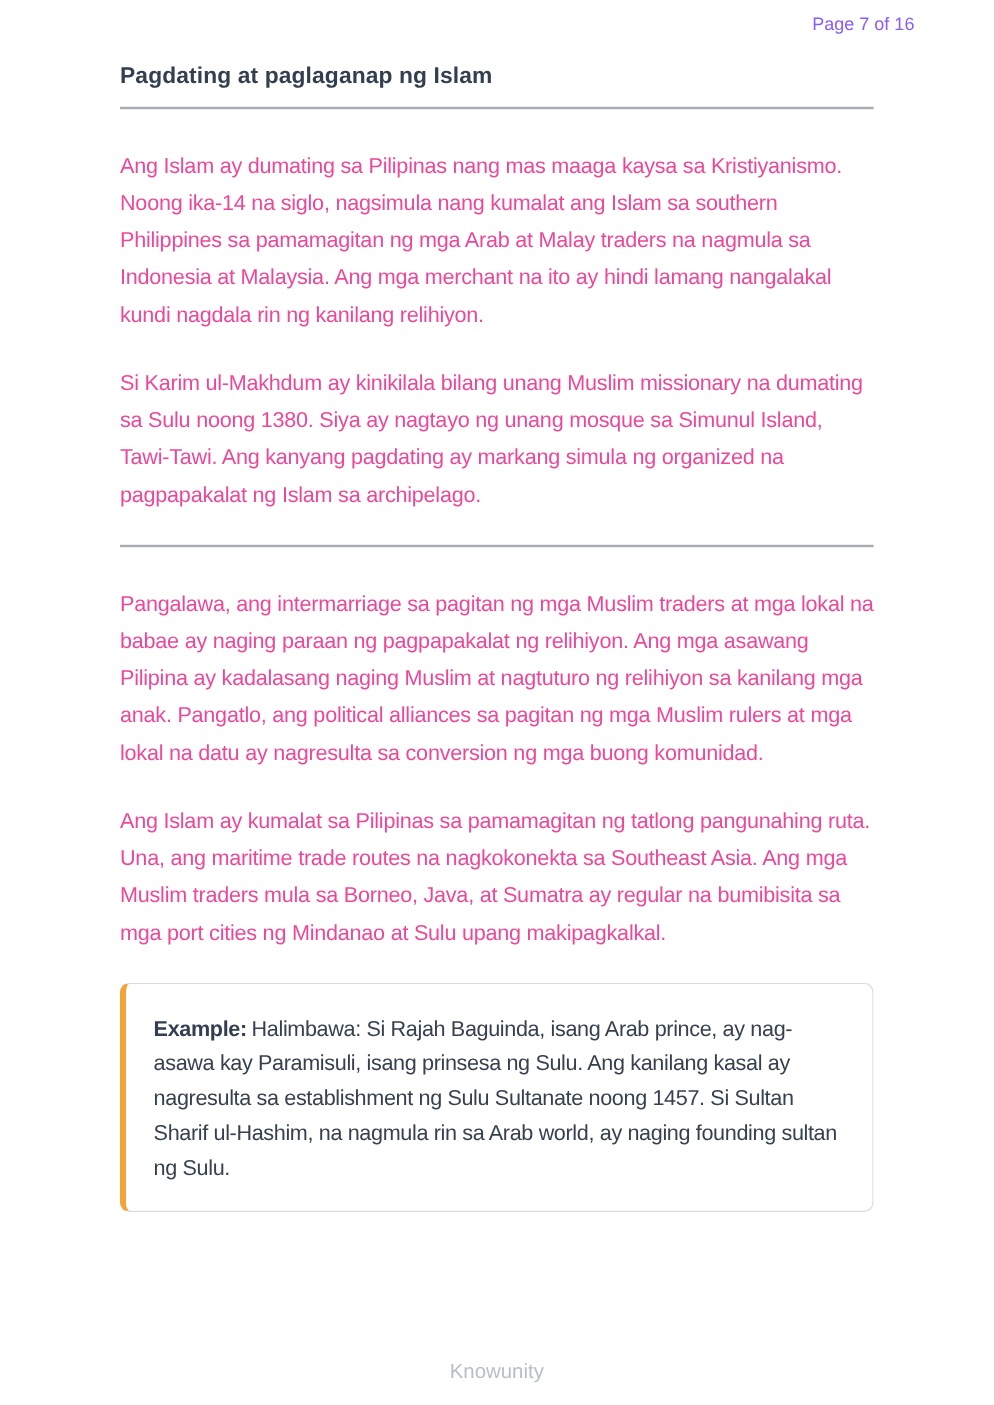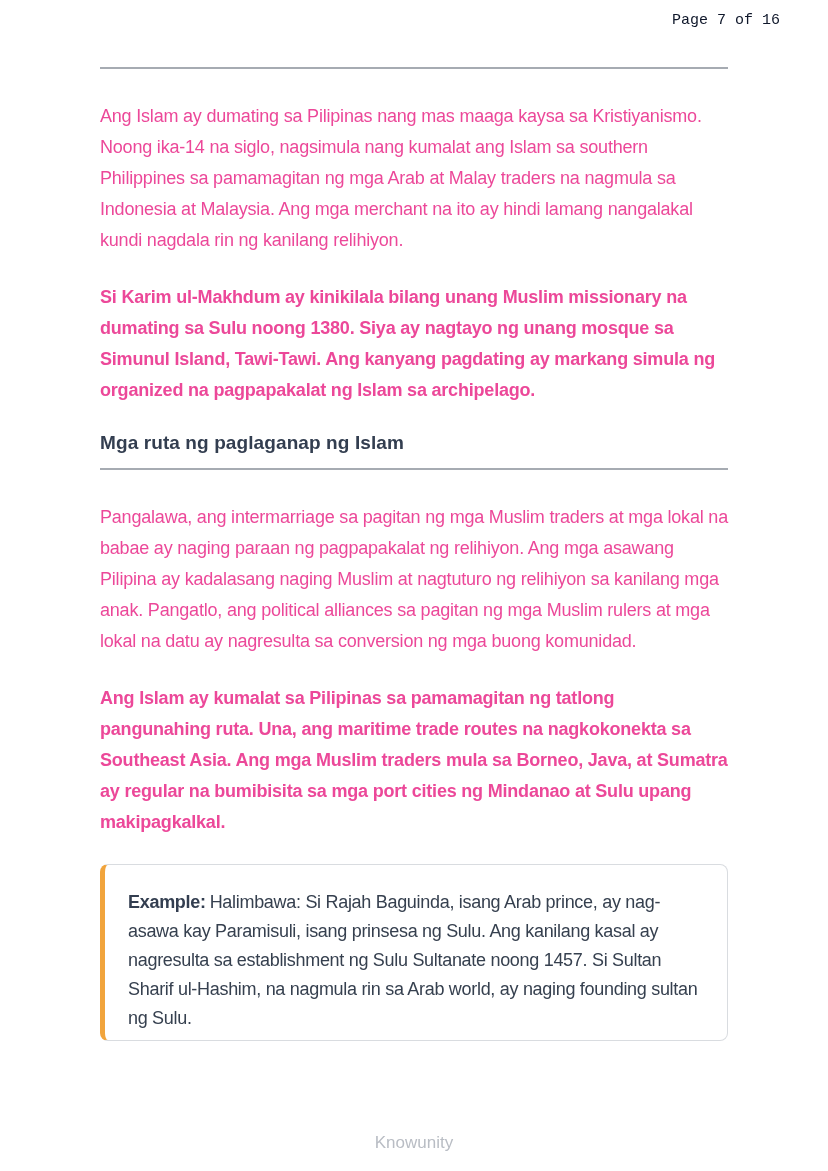--- a/index.html
+++ b/index.html
@@ -10,24 +10,24 @@
   body {
     width: 828px;
     height: 1171px;
     position: relative;
     overflow: hidden;
     font-family: "Liberation Sans", sans-serif;
   }
   .page-indicator {
     position: absolute;
     top: 12px;
-    right: 48px;
-    font-family: Liberation Mono, monospace;
+    right: 66px;
+    font-family: Liberation Sans, sans-serif;
     font-size: 15px;
-    color: #0f172a;
+    color: #8b5cf6;
   }
   .content {
     padding: 53px 100px 0 100px;
     width: 628px;
   }
   .section-heading {
     margin: 0;
     font-size: 19px;
     line-height: 22px;
     font-weight: bold;
@@ -45,28 +45,27 @@
   }
   .body-par {
     margin: 0 0 26px 0;
     font-size: 18px;
     line-height: 31px;
     color: #ec4899;
     letter-spacing: -0.2px;
   }
   .body-par:last-child {
     margin-bottom: 0;
-    font-weight: bold;
   }
   .example-box {
     margin-top: 26px;
     border: 1px solid #d9dce0;
     border-left: 5px solid #f1a43c;
     border-radius: 8px;
-    padding: 23px 20px 7px 23px;
+    padding: 23px 20px 21px 23px;
     box-sizing: border-box;
     width: 628px;
   }
   .example-text {
     margin: 0;
     font-size: 18px;
     line-height: 29px;
     color: #36404f;
     letter-spacing: -0.3px;
   }
@@ -86,27 +85,27 @@
   }
 </style>
 </head>
 <body>
 
 <div class="page-indicator">Page 7 of 16</div>
 
 <main class="content">
 
   <section class="section">
+    <h2 class="section-heading">Pagdating at paglaganap ng Islam</h2>
     <div class="rule"></div>
     <p class="body-par">Ang Islam ay dumating sa Pilipinas nang mas maaga kaysa sa Kristiyanismo. Noong ika-14 na siglo, nagsimula nang kumalat ang Islam sa southern Philippines sa pamamagitan ng mga Arab at Malay traders na nagmula sa Indonesia at Malaysia. Ang mga merchant na ito ay hindi lamang nangalakal kundi nagdala rin ng kanilang relihiyon.</p>
     <p class="body-par">Si Karim ul-Makhdum ay kinikilala bilang unang Muslim missionary na dumating sa Sulu noong 1380. Siya ay nagtayo ng unang mosque sa Simunul Island, Tawi-Tawi. Ang kanyang pagdating ay markang simula ng organized na pagpapakalat ng Islam sa archipelago.</p>
   </section>
 
   <section class="section">
-    <h2 class="section-heading">Mga ruta ng paglaganap ng Islam</h2>
     <div class="rule"></div>
     <p class="body-par">Pangalawa, ang intermarriage sa pagitan ng mga Muslim traders at mga lokal na babae ay naging paraan ng pagpapakalat ng relihiyon. Ang mga asawang Pilipina ay kadalasang naging Muslim at nagtuturo ng relihiyon sa kanilang mga anak. Pangatlo, ang political alliances sa pagitan ng mga Muslim rulers at mga lokal na datu ay nagresulta sa conversion ng mga buong komunidad.</p>
     <p class="body-par">Ang Islam ay kumalat sa Pilipinas sa pamamagitan ng tatlong pangunahing ruta. Una, ang maritime trade routes na nagkokonekta sa Southeast Asia. Ang mga Muslim traders mula sa Borneo, Java, at Sumatra ay regular na bumibisita sa mga port cities ng Mindanao at Sulu upang makipagkalkal.</p>
   </section>
 
   <aside class="example-box">
     <p class="example-text">
       <strong class="example-label">Example:</strong><span>Halimbawa: Si Rajah Baguinda, isang Arab prince, ay nag-asawa kay Paramisuli, isang prinsesa ng Sulu. Ang kanilang kasal ay nagresulta sa establishment ng Sulu Sultanate noong 1457. Si Sultan Sharif ul-Hashim, na nagmula rin sa Arab world, ay naging founding sultan ng Sulu.</span>
     </p>
   </aside>

